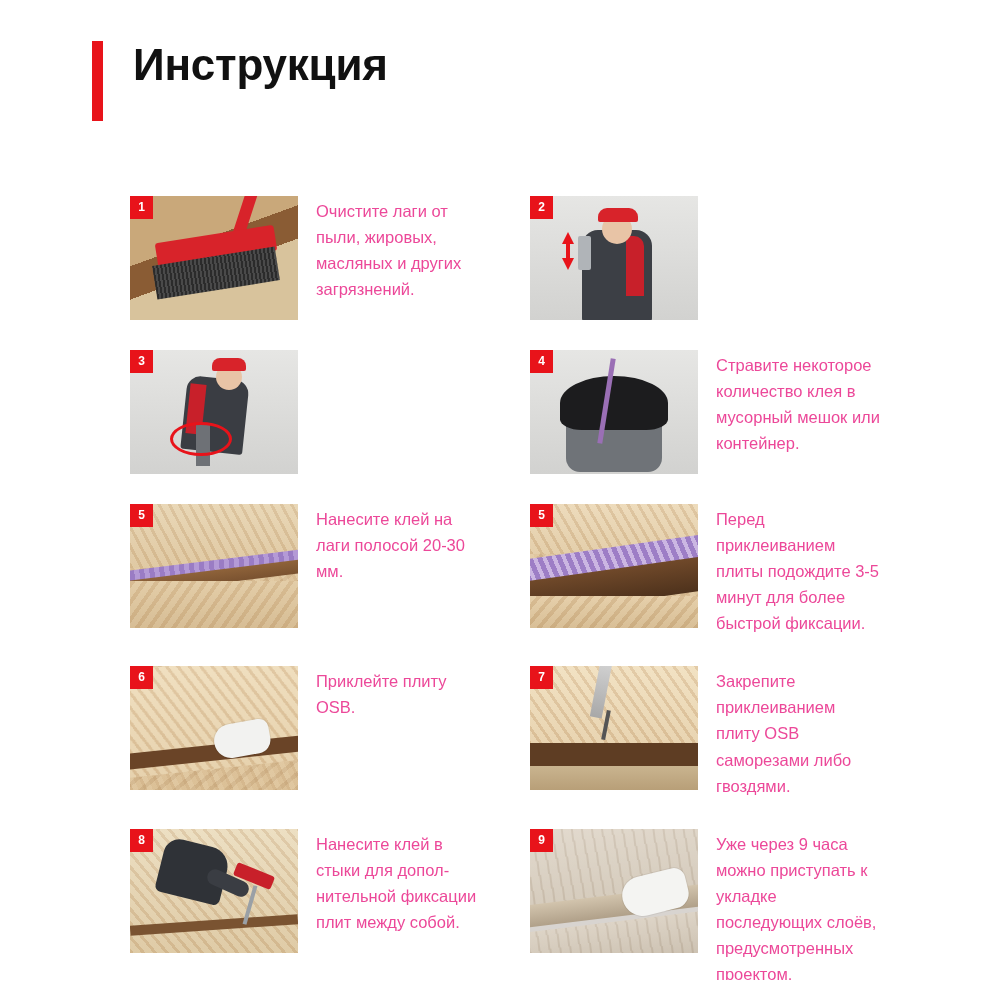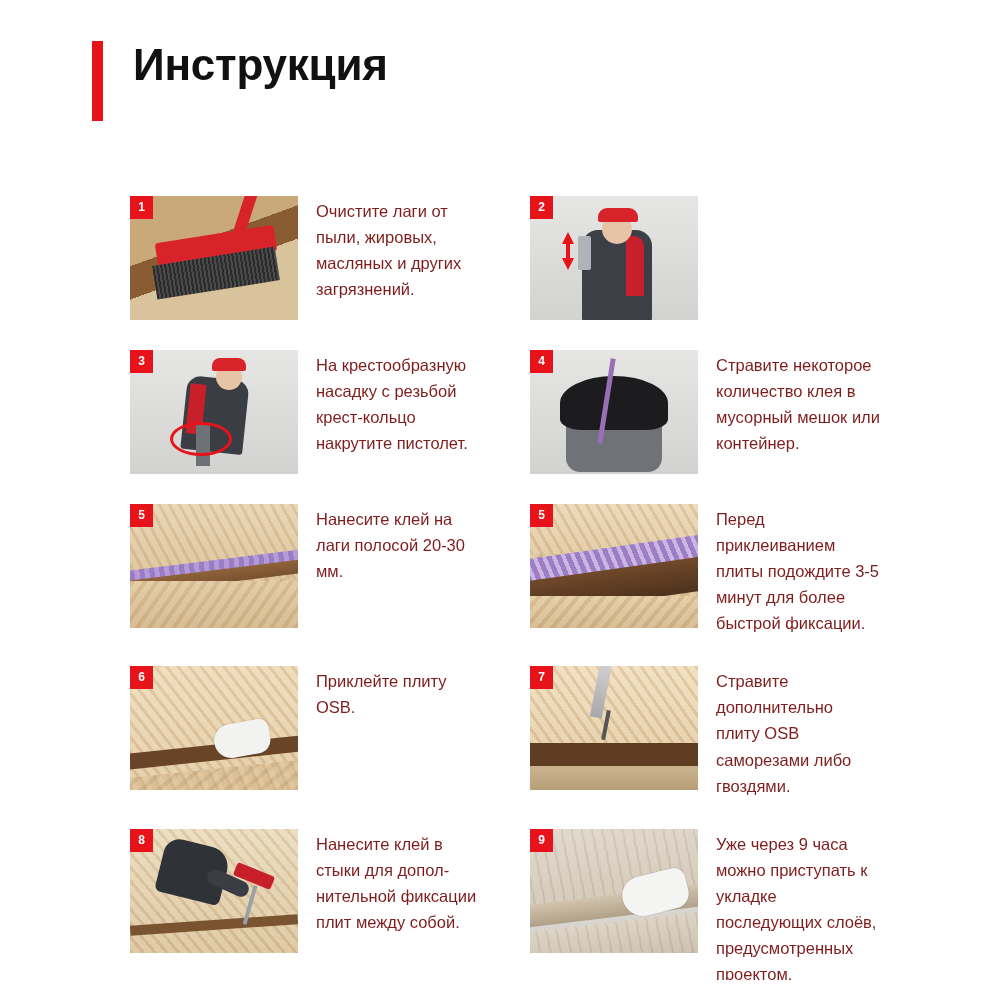--- a/index.html
+++ b/index.html
@@ -76,21 +76,21 @@
     font-size: 12px;
     font-weight: bold;
     line-height: 23px;
     text-align: center;
     z-index: 5;
   }
   .caption {
     padding-left: 18px;
     font-size: 16.5px;
     line-height: 1.58;
-    color: #7f1d1d;
+    color: #ec4899;
     padding-top: 2px;
     max-width: 182px;
   }
 
   
   .art { position: absolute; inset: 0; }
 
   
   .bg-osb {
     position: absolute; inset: 0;
@@ -293,21 +293,20 @@
           <div class="bg-wall"></div>
           <div class="s3-person"></div>
           <div class="s3-stripe"></div>
           <div class="s3-head"></div>
           <div class="s3-cap"></div>
           <div class="s3-gun"></div>
           <div class="s3-circle"></div>
         </div>
         <div class="badge">3</div>
       </div>
-      <div class="caption">На крестообразную насадку с резьбой крест-кольцо накрутите пистолет.</div>
     </div>
 
     <div class="step">
       <div class="thumb">
         <div class="art">
           <div class="bg-wall"></div>
           <div class="s4-bin"></div>
           <div class="s4-bag"></div>
           <div class="s4-rod"></div>
         </div>
@@ -361,21 +360,21 @@
       <div class="thumb">
         <div class="art">
           <div class="s7-board"></div>
           <div class="s7-dark"></div>
           <div class="s7-floor"></div>
           <div class="s7-tool"></div>
           <div class="s7-bit"></div>
         </div>
         <div class="badge">7</div>
       </div>
-      <div class="caption">Стравите дополнительно плиту OSB саморезами либо гвоздями.</div>
+      <div class="caption">Закрепите приклеиванием плиту OSB саморезами либо гвоздями.</div>
     </div>
 
     <div class="step">
       <div class="thumb">
         <div class="art">
           <div class="s8-floor2"></div>
           <div class="s8-seam"></div>
           <div class="s8-person"></div>
           <div class="s8-arm"></div>
           <div class="s8-gun"></div>

